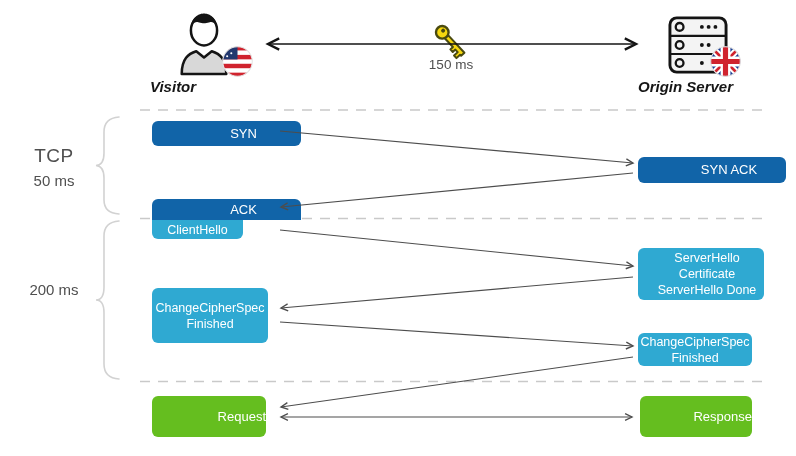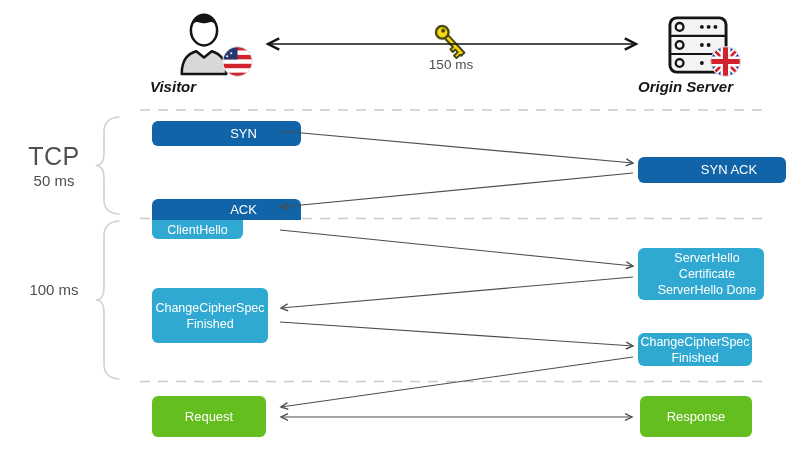--- a/index.html
+++ b/index.html
@@ -15,31 +15,31 @@
   .layer{position:absolute;left:0;top:0;pointer-events:none;}
   .endpoint-label{
     position:absolute;text-align:left;font-style:italic;font-weight:600;
     font-size:15px;color:var(--ink);
   }
   .latency-label{
     position:absolute;left:408px;top:57px;width:86px;text-align:center;
     font-size:13.5px;color:var(--label-gray);
   }
   .phase{position:absolute;width:76px;text-align:center;color:var(--label-gray);}
-  .phase .phase-name{font-size:25px;line-height:26px;letter-spacing:.5px;}
+  .phase .phase-name{font-size:19px;line-height:26px;letter-spacing:.5px;}
   .phase .phase-time{font-size:15px;margin-top:3px;}
   .msg{
     position:absolute;display:flex;flex-direction:column;justify-content:center;
     align-items:center;color:#fff;border-radius:6px;font-size:12.5px;
     line-height:16px;text-align:center;
   }
   .msg.one{font-size:13px;}
   .tcp{background:var(--tcp-blue);padding-left:34px;}
   .tls{background:var(--tls-blue);}
-  .green{background:var(--http-green);}
+  .green{background:var(--http-green);align-items:flex-end;}
   .msg.syn{left:152px;top:121px;width:115px;height:25px;}
   .msg.synack{left:638px;top:157px;width:114px;height:26px;}
   .msg.ack{left:152px;top:199px;width:115px;height:21px;border-radius:6px 6px 0 0;}
   .msg.clienthello{left:152px;top:220px;width:91px;height:19px;border-radius:0 0 6px 6px;}
   .msg.serverhello{left:638px;top:248px;width:114px;height:52px;padding-left:12px;}
   .msg.clientkey{left:152px;top:288px;width:116px;height:55px;}
   .msg.changecipher{left:638px;top:333px;width:114px;height:33px;}
   .msg.request{left:152px;top:396px;width:114px;height:41px;}
   .msg.response{left:640px;top:396px;width:112px;height:41px;}
   .icon{position:absolute;}
@@ -121,21 +121,21 @@
       <circle cx="9.3" cy="21" r="2" fill="#4a4a10"></circle>
     </g>
   </svg>
   <div class="latency-label">150 ms</div>
 
   <div class="phase" style="left:16px;top:143px">
     <div class="phase-name">TCP</div>
     <div class="phase-time">50 ms</div>
   </div>
   <div class="phase" style="left:16px;top:278px">
-    <div class="phase-time">100 ms</div>
+    <div class="phase-time">200 ms</div>
   </div>
 
   <div class="msg one tcp syn">
       <span>SYN</span>
     </div>
   <div class="msg one tcp synack">
       <span>SYN ACK</span>
     </div>
   <div class="msg one tcp ack">
       <span>ACK</span>

